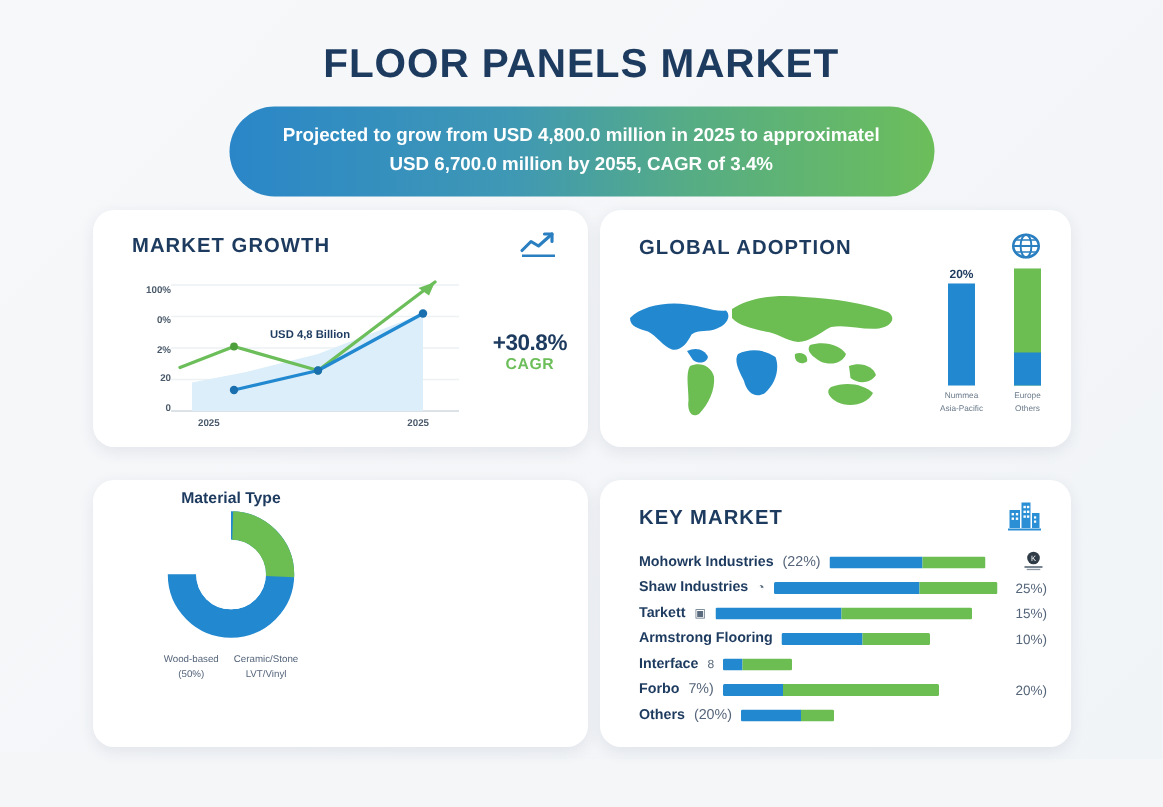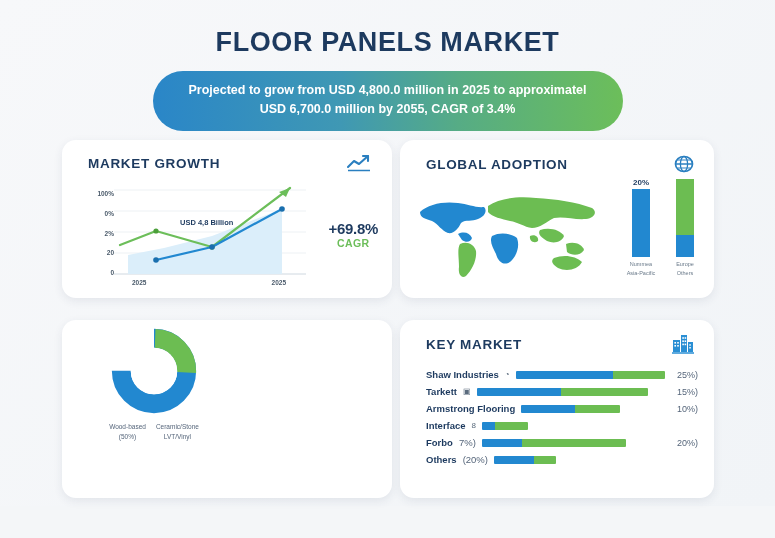--- a/index.html
+++ b/index.html
@@ -168,21 +168,21 @@
         </svg>
 
         <div class="series-label">USD 4,8 Billion</div>
 
         <div class="xaxis">
           <span>2025</span>
           <span>2025</span>
         </div>
 
         <div class="cagr">
-          <div class="cagr-val">+69.8%</div>
+          <div class="cagr-val">+30.8%</div>
           <div class="cagr-lbl">CAGR</div>
         </div>
       </div>
     </div>
 
     <div class="card">
       <div class="card-head">
         <span class="card-title">GLOBAL ADOPTION</span>
         <span class="icon-btn">
           <svg width="20" height="20" viewBox="0 0 20 20">
@@ -243,20 +243,21 @@
       </div>
     </div>
 
     <div style="grid-column:1/3"></div>
 
     <div class="card">
 
       <div class="seg-body">
 
         <div class="donut-wrap">
+          <div class="seg-sub">Material Type</div>
           <svg width="98" height="86" viewBox="0 0 100 100" style="margin-top:2px">
             <circle cx="50" cy="50" r="38" fill="none" stroke="#2288d0" stroke-width="22" stroke-dasharray="179 60" transform="rotate(-90 50 50)"></circle>
             <circle cx="50" cy="50" r="38" fill="none" stroke="#6cbd52" stroke-width="22" stroke-dasharray="60 179" transform="rotate(-88 50 50)"></circle>
             <circle cx="50" cy="50" r="27" fill="#ffffff"></circle>
           </svg>
           <div class="donut-legend">
             <div>
               <div>Wood-based</div>
               <div>(50%)</div>
             </div>
@@ -293,20 +294,36 @@
               <rect x="17.3" y="10.2" width="1.5" height="1.5"></rect>
                 <rect x="17.3" y="13" width="1.5" height="1.5"></rect>
             </g>
             <line x1="0" y1="19" x2="22" y2="19" stroke="#2a8fd4" stroke-width="1.4"></line>
           </svg>
         </span>
       </div>
 
       <div class="kp-body">
 
+        <div class="kp-row">
+          <span class="kp-name">Mohowrk Industries</span>
+          <span class="kp-share">(22%)</span>
+          <span class="kp-bar">
+            <span class="b" style="width:62px"></span>
+              <span class="g" style="width:42px"></span>
+          </span>
+          <span class="kp-right">
+            <svg width="18" height="14" viewBox="0 0 18 14">
+              <circle cx="9" cy="5" r="4.2" fill="#2f3b46"></circle>
+              <text x="9" y="7.2" font-size="5" fill="#ffffff" text-anchor="middle" font-family="Liberation Sans, sans-serif">K</text>
+              <rect x="3" y="10.4" width="12" height="1.2" fill="#6b7884"></rect>
+              <rect x="4.5" y="12.2" width="9" height="0.9" fill="#8d98a3"></rect>
+            </svg>
+          </span>
+        </div>
 
         <div class="kp-row">
           <span class="kp-name">Shaw Industries</span>
           <span class="kp-mini">◔</span>
           <span class="kp-bar">
             <span class="b" style="width:97px"></span>
               <span class="g" style="width:52px"></span>
           </span>
           <span class="kp-right">25%)</span>
         </div>

